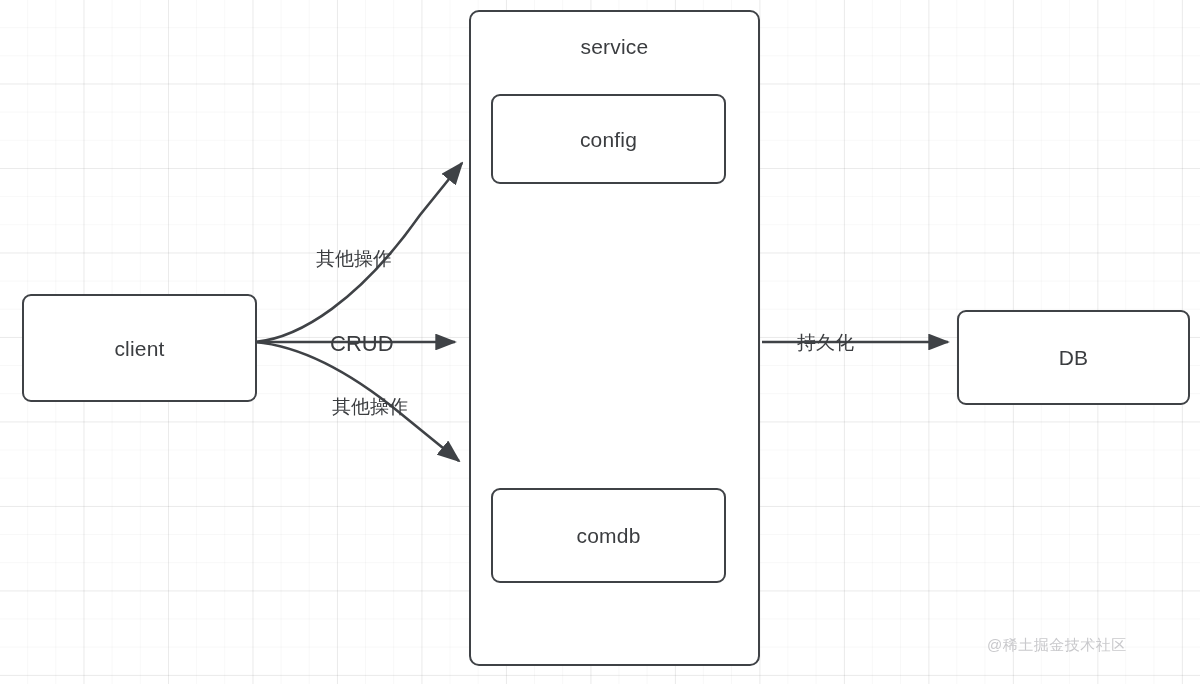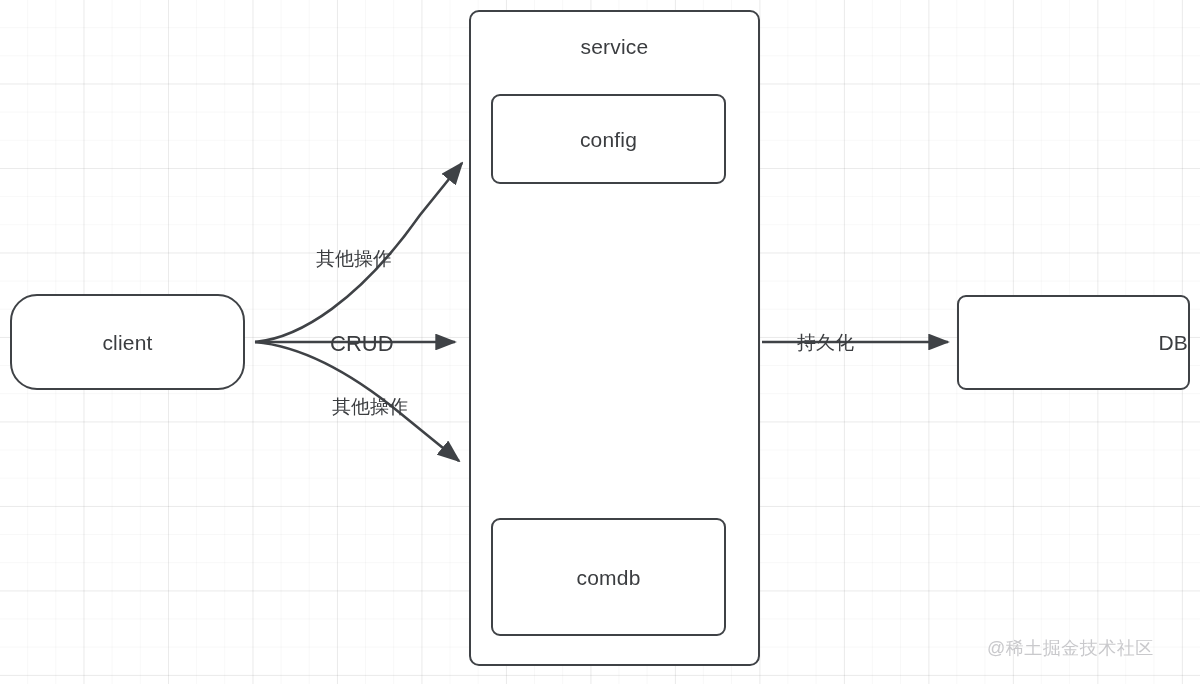--- a/index.html
+++ b/index.html
@@ -47,43 +47,43 @@
   #service-container{
     left:469px;top:10px;width:291px;height:656px;
     align-items:flex-start;justify-content:center;
     border-radius:10px;
   }
   #service-title{
     margin-top:24px;
   }
   #config-box{left:491px;top:94px;width:235px;height:90px;}
   #naming-box{left:491px;top:297px;width:235px;height:90px;}
-  #comdb-box{left:491px;top:518px;width:235px;height:118px;}
-  #client-box{left:10px;top:294px;width:235px;height:96px;border-radius:27px;}
-  #db-box{left:957px;top:295px;width:233px;height:95px;justify-content:flex-end;}
+  #comdb-box{left:491px;top:488px;width:235px;height:95px;}
+  #client-box{left:22px;top:294px;width:235px;height:108px;}
+  #db-box{left:957px;top:310px;width:233px;height:95px;}
 
   #edges{position:absolute;left:0;top:0;width:1200px;height:684px;pointer-events:none;}
 
   .edge-label{
     position:absolute;
     font-size:19px;
     color:#3b3d40;
     white-space:nowrap;
     background:transparent;
     line-height:1;
   }
   #label-health{left:316px;top:249px;}
   #label-crud{left:330px;top:333px;font-size:22px;}
   #label-other{left:332px;top:397px;}
   #label-persist{left:797px;top:333px;}
 
   #watermark{
     position:absolute;
     left:987px;top:636px;
-    font-size:18px;
+    font-size:15px;
     color:#c9c9cc;
     white-space:nowrap;
     letter-spacing:0.5px;
   }
 </style>
 </head>
 <body>
 
 <div id="canvas">
 

